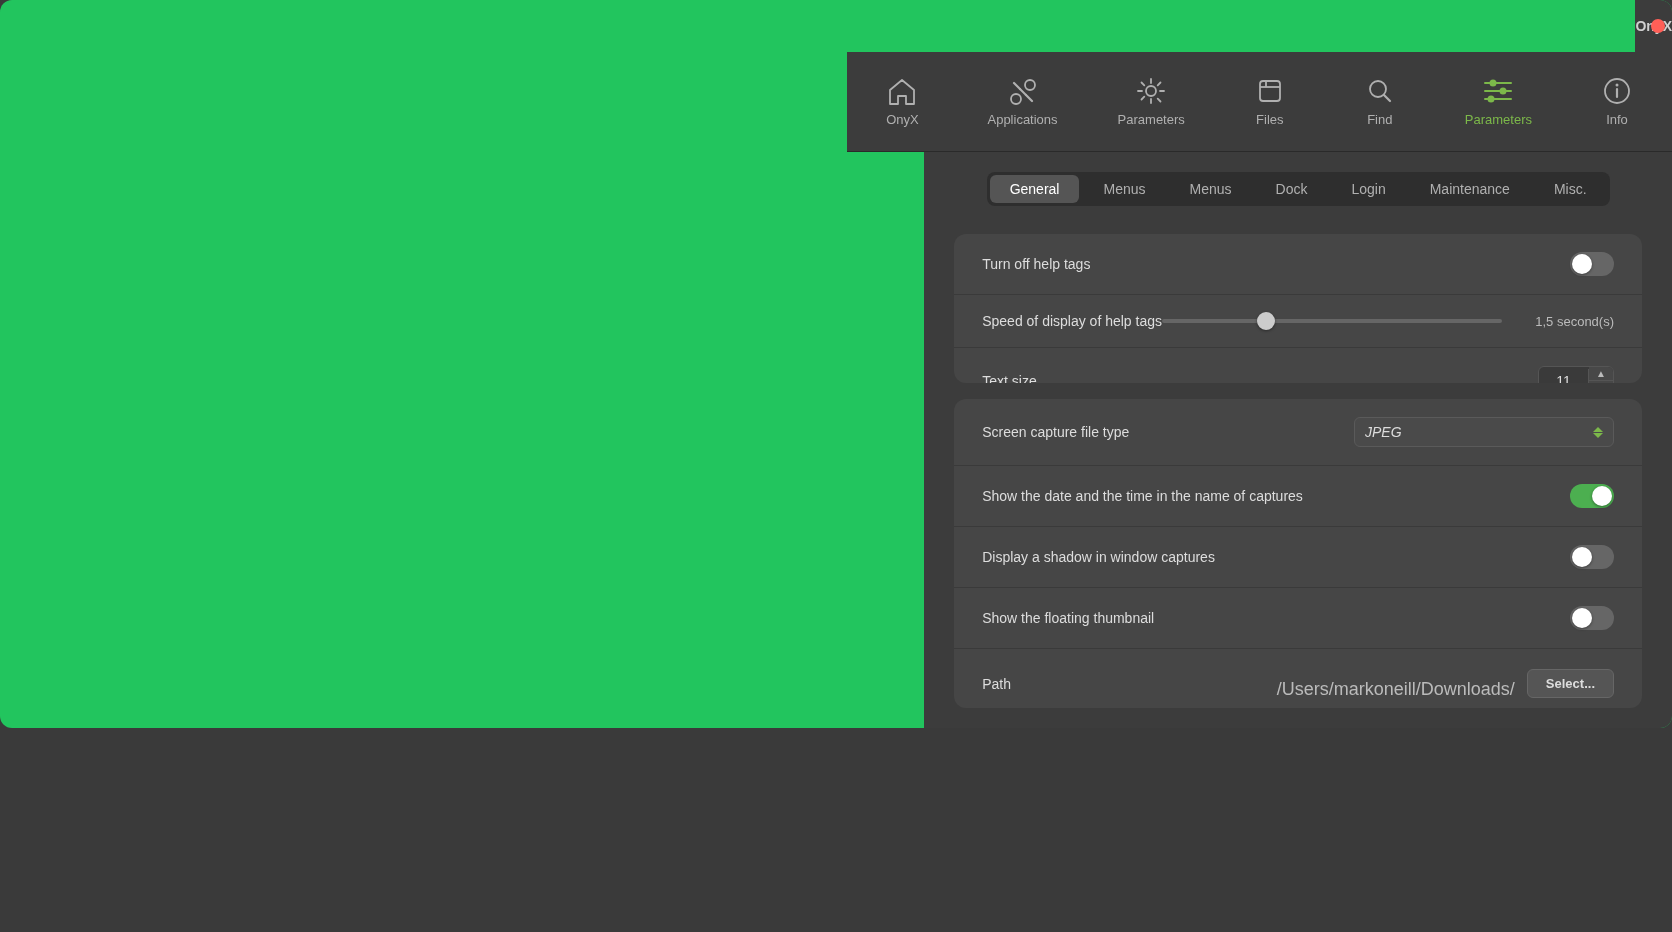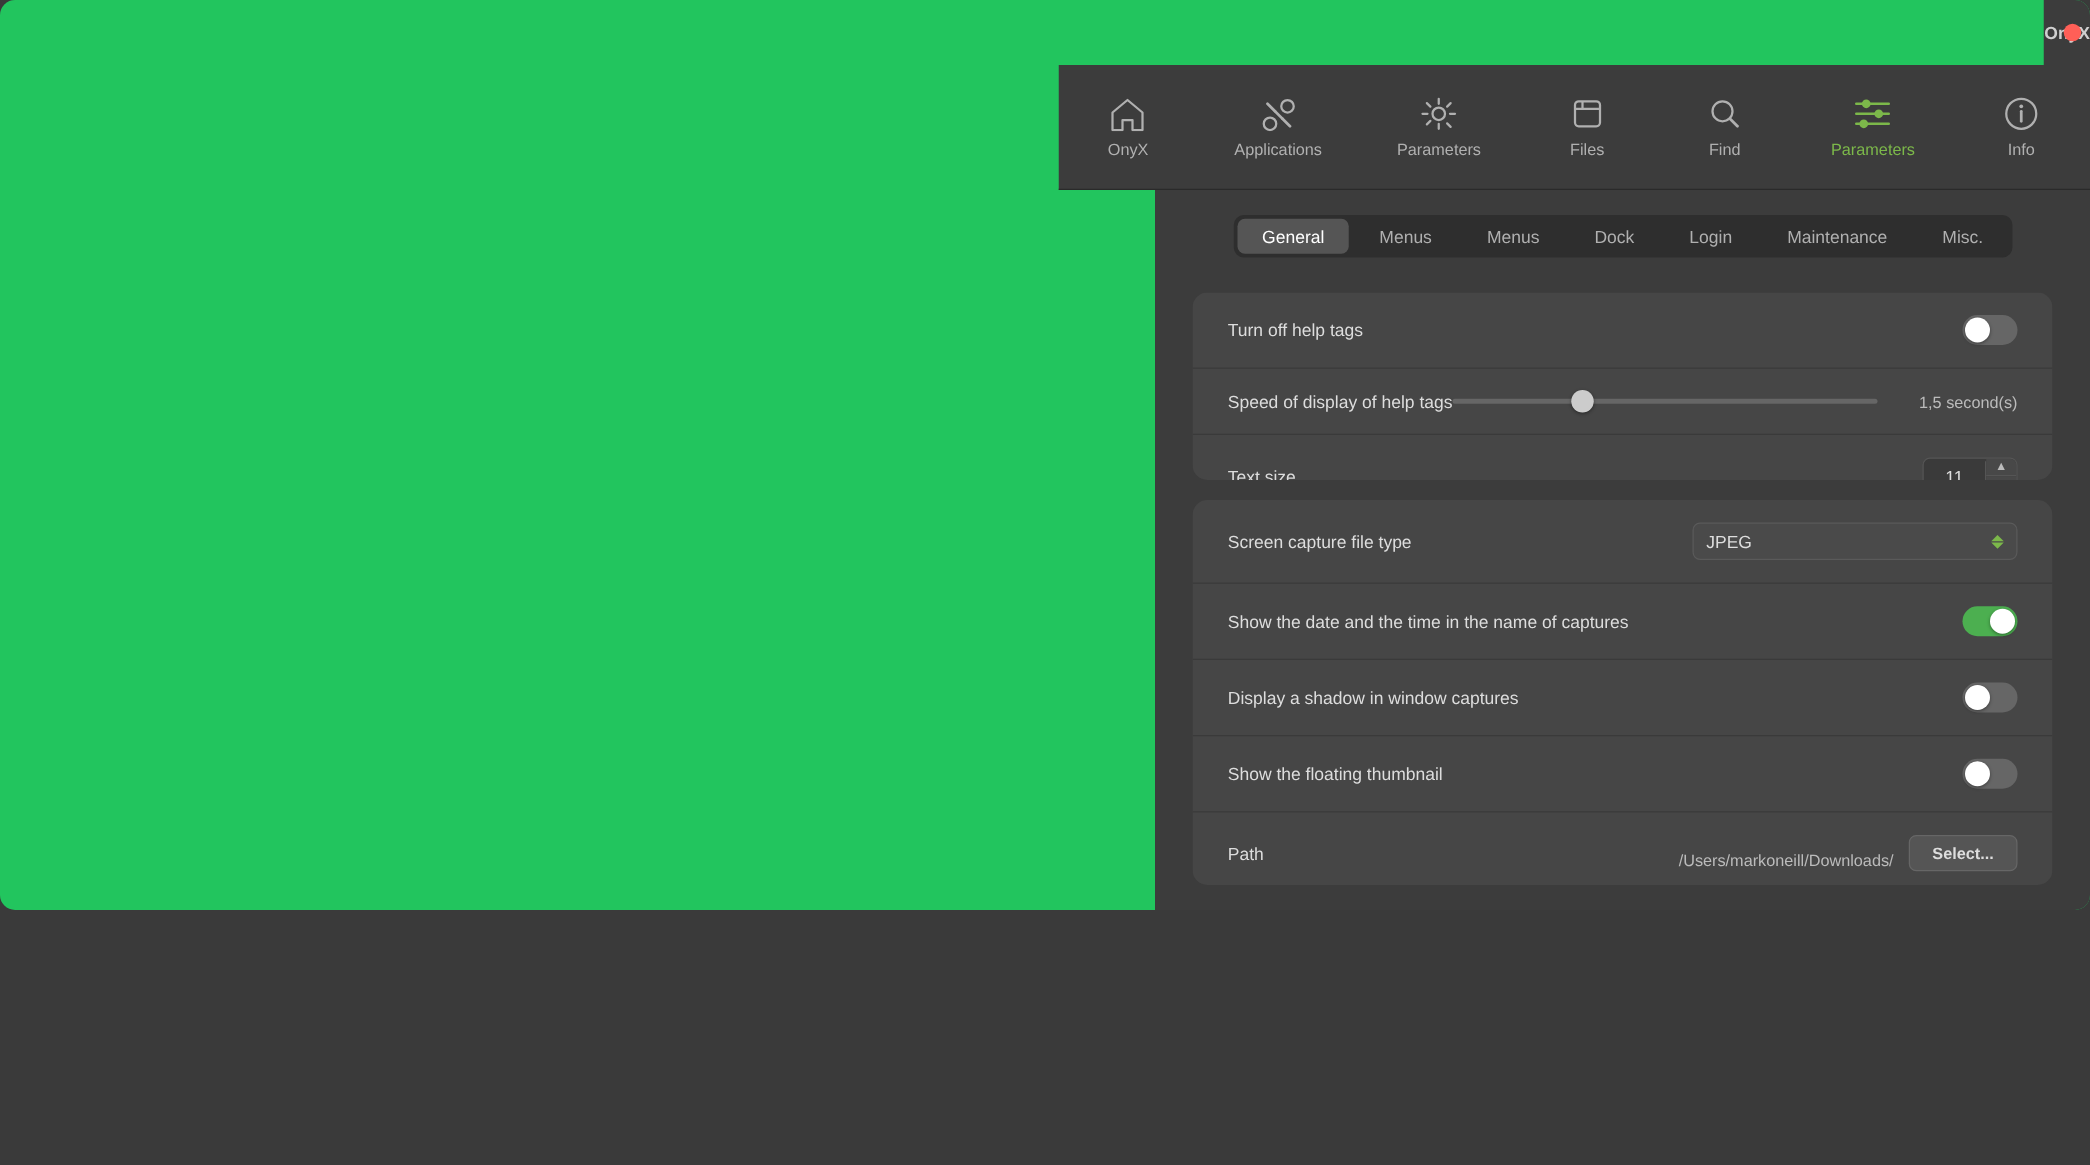--- a/index.html
+++ b/index.html
@@ -286,20 +286,21 @@
       border-radius: 6px;
       padding: 6px 10px;
       min-width: 260px;
       justify-content: space-between;
       cursor: pointer;
     }
 
     .select-dropdown-label {
       font-size: 14px;
       color: #ddd;
+      font-style: italic;
     }
 
     .select-arrows {
       display: flex;
       flex-direction: column;
       gap: 1px;
       margin-left: 8px;
     }
 
     .select-arrow {
@@ -312,21 +313,21 @@
     .select-arrow-up {
       border-bottom: 5px solid #7cb84a;
     }
 
     .select-arrow-down {
       border-top: 5px solid #7cb84a;
     }
 
     
     .path-value {
-      font-size: 13px;
+      font-size: 18px;
       color: #bbb;
       flex: 1;
       text-align: right;
       margin-right: 12px;
       margin-top: 12px;
     }
 
     .btn-secondary {
       background: #555;
       border: 1px solid #666;

